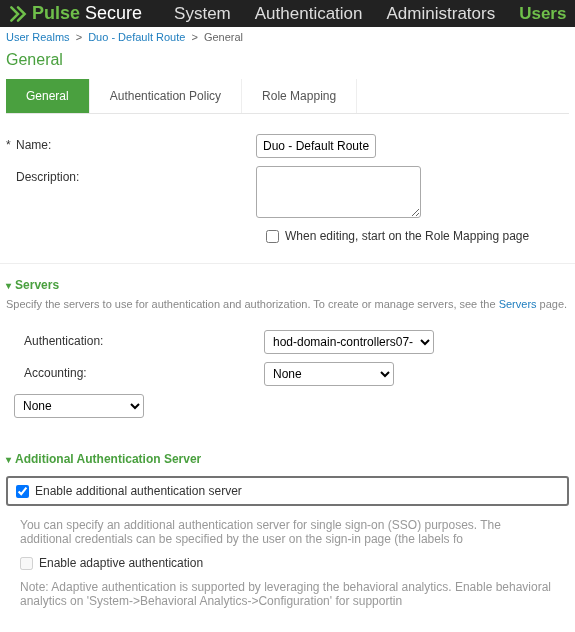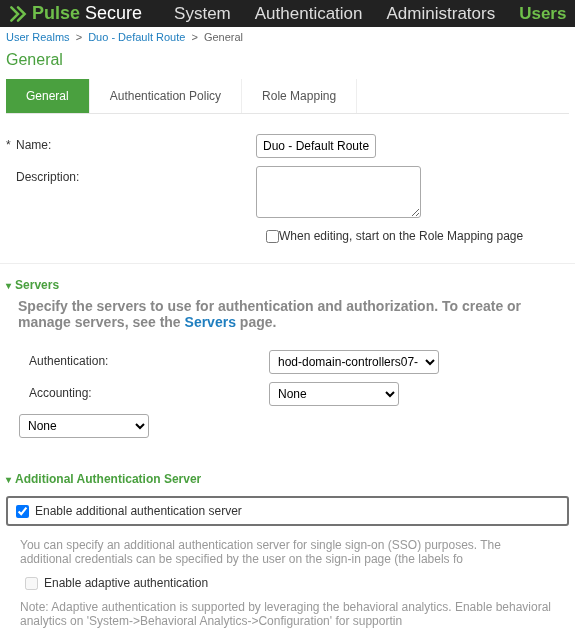--- a/index.html
+++ b/index.html
@@ -21,28 +21,28 @@
   .tab { padding: 10px 20px; font-size: 12px; color: #555; cursor: pointer; border-right: 1px solid #eee; }
   .tab.active { background: #4aa03f; color: #fff; position: relative; }
   .tab.active::after { content: ''; position: absolute; bottom: -6px; left: 50%; transform: translateX(-50%); border: 6px solid transparent; border-top-color: #4aa03f; }
   .form-area { padding: 20px 6px 10px; }
   .row { display: flex; align-items: flex-start; margin-bottom: 8px; }
   .label-col { width: 250px; padding-top: 4px; font-size: 12px; color: #333; display: flex; }
   .label-star { color: #333; width: 10px; }
   .input-col { flex: 1; }
   .text-input { border: 1px solid #aaa; border-radius: 3px; padding: 4px 6px; font-size: 12px; width: 120px; }
   .textarea { border: 1px solid #aaa; border-radius: 3px; width: 165px; height: 52px; resize: both; }
-  .checkbox-row { display: flex; align-items: center; margin-left: 260px; margin-top: 6px; font-size: 12px; }
+  .checkbox-row { display: flex; align-items: center; gap: 6px; margin-left: 260px; margin-top: 6px; font-size: 12px; }
   .section-head { display: flex; align-items: center; gap: 4px; color: #4aa03f; font-size: 12px; font-weight: 600; padding: 14px 6px 6px; border-top: 1px solid #eee; margin-top: 10px; cursor: pointer; }
   .section-head .chev { font-size: 10px; }
-  .helper { font-size: 14px; color: #888; padding: 0 18px 12px; font-weight: bold; }
+  .helper { font-size: 11px; color: #888; padding: 0 6px 12px; }
   .helper a { color: #1f7ebf; text-decoration: none; }
   .select { border: 1px solid #aaa; border-radius: 3px; padding: 3px 4px; font-size: 12px; width: 170px; background: #fff; }
   .select.narrow { width: 130px; }
-  .sub-section { padding: 8px 19px; }
+  .sub-section { padding: 8px 6px; margin-left: 8px; }
   .red-box { border: 2px solid #737373; border-radius: 3px; padding: 6px 8px; margin: 4px 6px 10px; }
   .check-line { display: flex; align-items: center; gap: 6px; font-size: 12px; }
   .note { font-size: 12px; color: #999; padding: 2px 20px 10px; }
 </style>
 </head>
 <body>
 
 <div class="topbar">
   <div class="logo">
     <svg class="logo-icon" viewBox="0 0 24 24">

